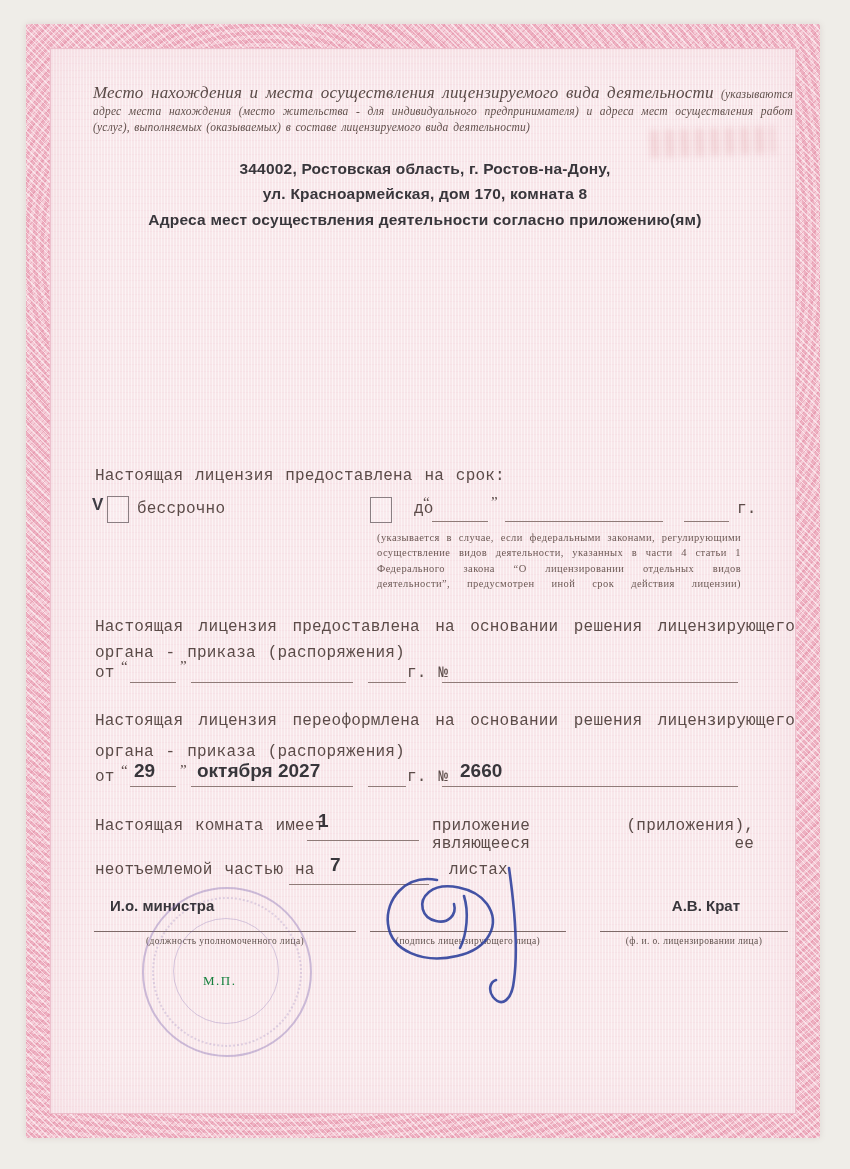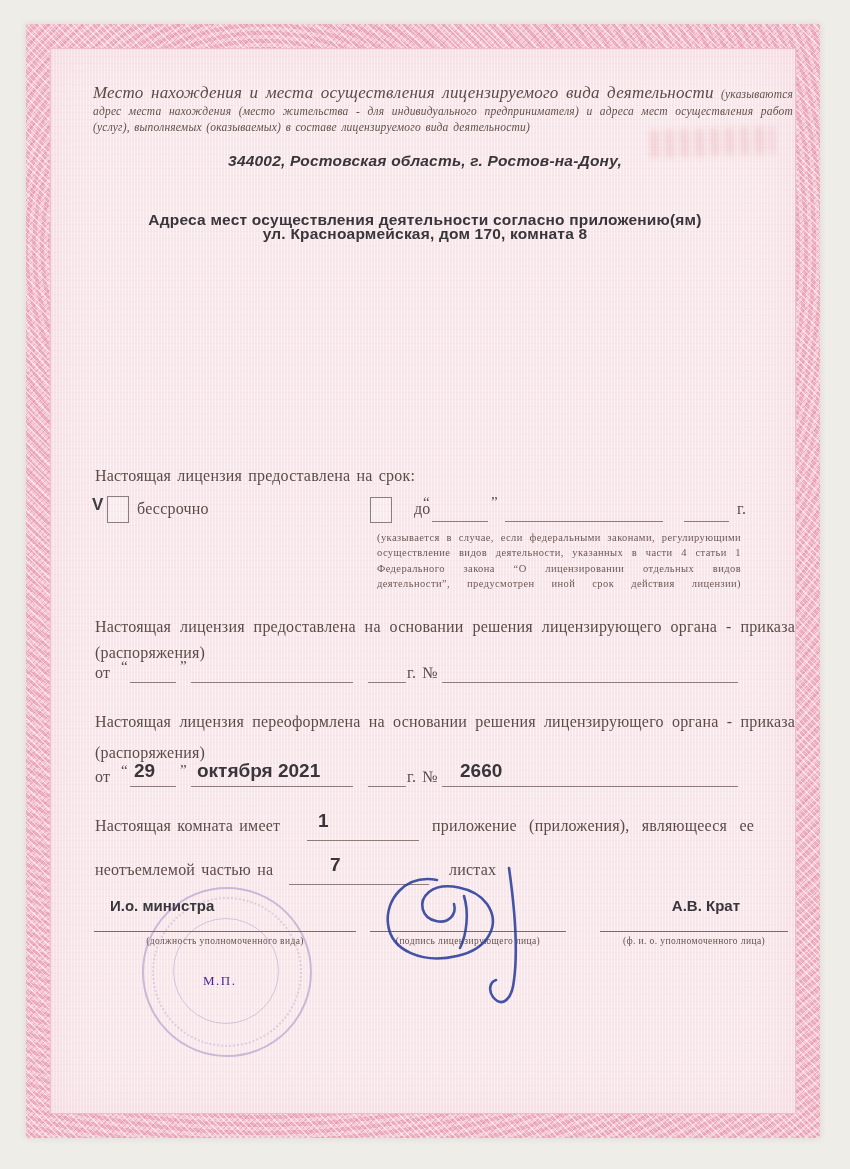--- a/index.html
+++ b/index.html
@@ -20,21 +20,21 @@
     border-radius:2px;
   }
   .page{
     position:absolute;left:24px;top:24px;right:24px;bottom:24px;
     background-color:#f8e7ea;
     background-image:
       repeating-linear-gradient(90deg, rgba(255,255,255,.5) 0 1px, transparent 1px 3px),
       repeating-linear-gradient(0deg, rgba(244,214,222,.35) 0 1px, transparent 1px 7px);
     box-shadow:inset 0 0 0 1px rgba(230,170,188,.65), inset 0 0 50px rgba(238,195,208,.3);
   }
-  .serif{font-family:Liberation Serif, serif;color:#5b4b48;}
+  .serif{font-family:Liberation Mono, monospace;color:#5b4b48;}
   .fill{font-family:"Liberation Sans","DejaVu Sans",sans-serif;font-weight:700;color:#38363b;}
   .intro{font-size:11.5px;line-height:15.5px;text-align:justify;color:#61504c;letter-spacing:.2px;word-spacing:1.5px;font-style:italic;}
   .intro .big{font-size:17px;line-height:22px;color:#5a4a47;}
   .addr{font-size:15.5px;text-align:center;letter-spacing:.2px;}
   .formtext{font-size:16px;letter-spacing:.2px;word-spacing:2px;}
   .just{text-align:justify;-moz-text-align-last:left;text-align-last:left;}
   .note{
     font-size:10.5px;line-height:15.3px;color:#6d5955;
     text-align:justify;-moz-text-align-last:justify;text-align-last:justify;
     letter-spacing:.4px;word-spacing:3px;
@@ -42,42 +42,42 @@
   .uline{position:absolute;height:0;border-top:1.2px solid #8f7b78;}
   .cbox{position:absolute;border:1.5px solid #8a7e82;background:rgba(255,255,255,.15);}
   .vmark{font-family:"Liberation Sans","DejaVu Sans",sans-serif;font-weight:700;font-size:17px;color:#3f3c44;}
   .quote{font-size:15px;color:#5b4b48;}
   .val{font-size:19px;}
   .caption{font-size:9.5px;letter-spacing:.4px;color:#5f504c;text-align:center;}
   .siglabel{font-size:15px;text-align:right;}
   .stampring{position:absolute;border-radius:50%;border:2px solid rgba(125,103,175,.38);filter:blur(.5px);}
   .stampring.inner{border-width:1px;border-color:rgba(125,103,175,.3);}
   .stampring.dots{border:2px dotted rgba(125,103,175,.22);}
-  .mp{font-size:13px;letter-spacing:1.5px;color:#4c1d95;}
+  .mp{font-size:13px;letter-spacing:1.5px;color:#15803d;}
   .bleed{
     background:repeating-linear-gradient(90deg, rgba(200,85,95,.22) 0 9px, transparent 9px 15px);
     filter:blur(3px);transform:rotate(-2deg);opacity:.7;
   }
   svg.sig{position:absolute;overflow:visible;}
 </style>
 </head>
 <body>
 
 <div>
 
   <div class="band">
     <div class="page"></div>
   </div>
 
   <div class="abs bleed" style="left:650px;top:128px;width:125px;height:28px;"></div>
 
   <p class="abs intro" style="left:93px;top:82px;width:700px;margin:0;"><span class="big">Место нахождения и места осуществления лицензируемого вида деятельности </span><span>(указываются адрес места нахождения (место жительства - для индивидуального предпринимателя) и адреса мест осуществления работ (услуг), выполняемых (оказываемых) в составе лицензируемого вида деятельности)</span></p>
 
-  <div class="abs fill addr" style="left:65px;top:152px;width:720px;font-style:italic;">344002, Ростовская область, г. Ростов-на-Дону,</div>
-  <div class="abs fill addr" style="left:65px;top:185px;width:720px;margin-top:40px;">ул. Красноармейская, дом 170, комната 8</div>
+  <div class="abs fill addr" style="left:65px;top:160px;width:720px;">344002, Ростовская область, г. Ростов-на-Дону,</div>
+  <div class="abs fill addr" style="left:65px;top:185px;width:720px;">ул. Красноармейская, дом 170, комната 8</div>
   <div class="abs fill addr" style="left:65px;top:211px;width:720px;">Адреса мест осуществления деятельности согласно приложению(ям)</div>
 
   <div class="abs serif formtext" style="left:95px;top:467px;">Настоящая лицензия предоставлена на срок:</div>
 
   <span class="abs vmark" style="left:92px;top:495px;">V</span>
   <div class="cbox" style="left:107px;top:496px;width:20px;height:25px;"></div>
   <div class="abs serif formtext" style="left:137px;top:500px;">бессрочно</div>
 
   <div class="cbox" style="left:370px;top:497px;width:20px;height:24px;"></div>
   <div class="abs serif formtext" style="left:414px;top:500px;">до</div>
@@ -102,21 +102,21 @@
   <div class="uline" style="left:442px;top:682px;width:296px;"></div>
 
   <div class="abs serif formtext just" style="left:95px;top:706px;width:700px;line-height:31px;">Настоящая лицензия переоформлена на основании решения лицензирующего органа - приказа (распоряжения)</div>
 
   <div class="abs serif formtext" style="left:95px;top:768px;">от</div>
   <span class="abs quote" style="left:121px;top:762px;">“</span>
   <div class="uline" style="left:130px;top:786px;width:46px;"></div>
   <span class="abs fill val" style="left:134px;top:760px;">29</span>
   <span class="abs quote" style="left:180px;top:762px;">”</span>
   <div class="uline" style="left:191px;top:786px;width:162px;"></div>
-  <span class="abs fill val" style="left:197px;top:760px;">октября 2021</span>
+  <span class="abs fill val" style="left:197px;top:760px;">октября 2027</span>
   <div class="uline" style="left:368px;top:786px;width:38px;"></div>
   <div class="abs serif formtext" style="left:407px;top:768px;">г. №</div>
   <div class="uline" style="left:442px;top:786px;width:296px;"></div>
   <span class="abs fill val" style="left:460px;top:760px;">2660</span>
 
   <div class="abs serif formtext" style="left:95px;top:817px;">Настоящая комната имеет</div>
   <div class="uline" style="left:307px;top:840px;width:112px;"></div>
   <span class="abs fill val" style="left:318px;top:810px;">1</span>
   <div class="abs serif formtext" style="left:432px;top:817px;width:322px;text-align:justify;-moz-text-align-last:justify;text-align-last:justify;">приложение (приложения), являющееся ее</div>
 
@@ -125,23 +125,23 @@
   <span class="abs fill val" style="left:330px;top:854px;">7</span>
   <div class="abs serif formtext" style="left:449px;top:861px;">листах</div>
 
   <div class="abs fill siglabel" style="left:110px;top:897px;">И.о. министра</div>
   <div class="abs fill siglabel" style="left:600px;top:897px;width:140px;text-align:right;">А.В. Крат</div>
 
   <div class="uline" style="left:94px;top:931px;width:262px;border-top-color:#7d6a68;"></div>
   <div class="uline" style="left:370px;top:931px;width:196px;border-top-color:#7d6a68;"></div>
   <div class="uline" style="left:600px;top:931px;width:188px;border-top-color:#7d6a68;"></div>
 
-  <div class="abs caption" style="left:94px;top:936px;width:262px;">(должность уполномоченного вида)</div>
+  <div class="abs caption" style="left:94px;top:936px;width:262px;">(должность уполномоченного лица)</div>
   <div class="abs caption" style="left:370px;top:936px;width:196px;">(подпись лицензирующего лица)</div>
-  <div class="abs caption" style="left:600px;top:936px;width:188px;">(ф. и. о. уполномоченного лица)</div>
+  <div class="abs caption" style="left:600px;top:936px;width:188px;">(ф. и. о. лицензировании лица)</div>
 
   <svg class="sig" style="left:375px;top:858px;" width="170" height="160" viewBox="0 0 170 160">
     <g fill="none" stroke="#2b3e9b" stroke-width="2.6" stroke-linecap="round" opacity="0.88">
       <path d="M 62 22 C 30 16, 10 42, 13 66 C 16 93, 48 106, 82 98 C 114 91, 126 66, 112 46 C 100 29, 68 23, 54 34 C 42 44, 47 60, 61 63 C 73 66, 82 57, 79 46"></path>
       <path d="M 89 38 C 94 54, 92 76, 85 90"></path>
       <path d="M 134 10 C 139 45, 143 92, 139 122 C 137 142, 127 150, 118 139 C 113 132, 115 124, 121 122"></path>
     </g>
   </svg>
 
   <div class="stampring" style="left:142px;top:887px;width:166px;height:166px;"></div>

